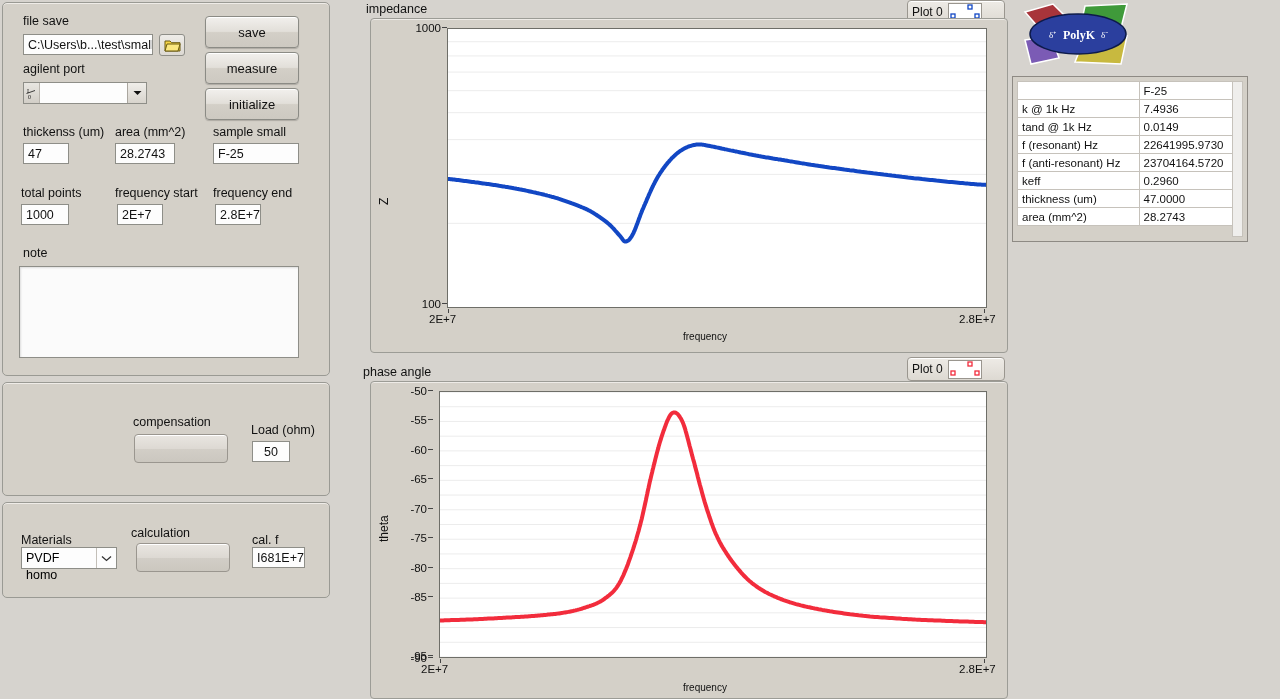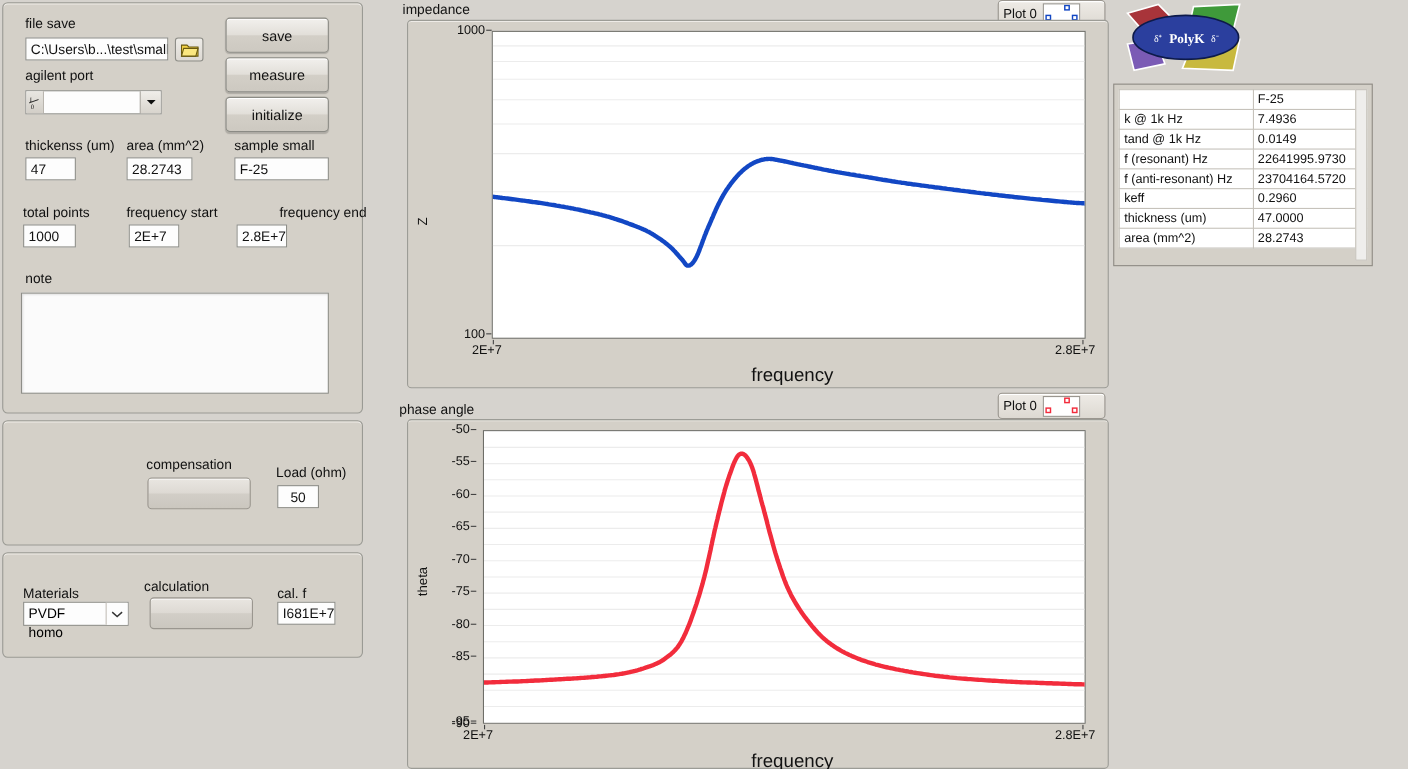--- a/index.html
+++ b/index.html
@@ -124,21 +124,21 @@
   }
   .y-tick::after {
     content: "";
     position: absolute;
     right: -6px; top: 4px;
     width: 5px; height: 1px;
     background: #444;
   }
   .x-tick { position: absolute; font-size: 11.5px; color: #111; white-space: nowrap; }
   .x-tick-mark { position: absolute; width: 1px; height: 4px; background: #444; }
-  .axis-name { position: absolute; font-size: 17px; color: #111; }
+  .axis-name { position: absolute; font-size: 10px; color: #111; }
   .y-axis-name {
     position: absolute; font-size: 12px; color: #111;
     transform: rotate(-90deg); transform-origin: left top; white-space: nowrap;
   }
   .legend {
     position: absolute;
     display: flex; align-items: center;
     height: 24px;
     background: linear-gradient(#eeebe6,#ddd9d2);
     border: 1px solid #9a968f;
@@ -229,21 +229,21 @@
 
     <div class="lbl" style="position:absolute;left:210px;top:123px;">sample small</div>
     <div class="ctrl-text" style="position:absolute;left:210px;top:140px;width:86px;">F-25</div>
 
     <div class="lbl" style="position:absolute;left:18px;top:184px;">total points</div>
     <div class="ctrl-text" style="position:absolute;left:18px;top:201px;width:48px;">1000</div>
 
     <div class="lbl" style="position:absolute;left:112px;top:184px;">frequency start</div>
     <div class="ctrl-text" style="position:absolute;left:114px;top:201px;width:46px;">2E+7</div>
 
-    <div class="lbl" style="position:absolute;left:210px;top:184px;margin-left:41px;">frequency end</div>
+    <div class="lbl" style="position:absolute;left:210px;top:184px;">frequency end</div>
     <div class="ctrl-text" style="position:absolute;left:212px;top:201px;width:46px;">2.8E+7</div>
 
     <div class="lbl" style="position:absolute;left:20px;top:244px;">note</div>
     <div class="note-box" style="position:absolute;left:16px;top:263px;width:280px;height:92px;"></div>
   </div>
 
   <div class="panel" id="panel-comp">
     <div class="lbl" style="position:absolute;left:130px;top:33px;">compensation</div>
     <div class="flat-btn" style="position:absolute;left:131px;top:51px;width:94px;height:29px;"></div>
     <div class="lbl" style="position:absolute;left:248px;top:41px;">Load (ohm)</div>

